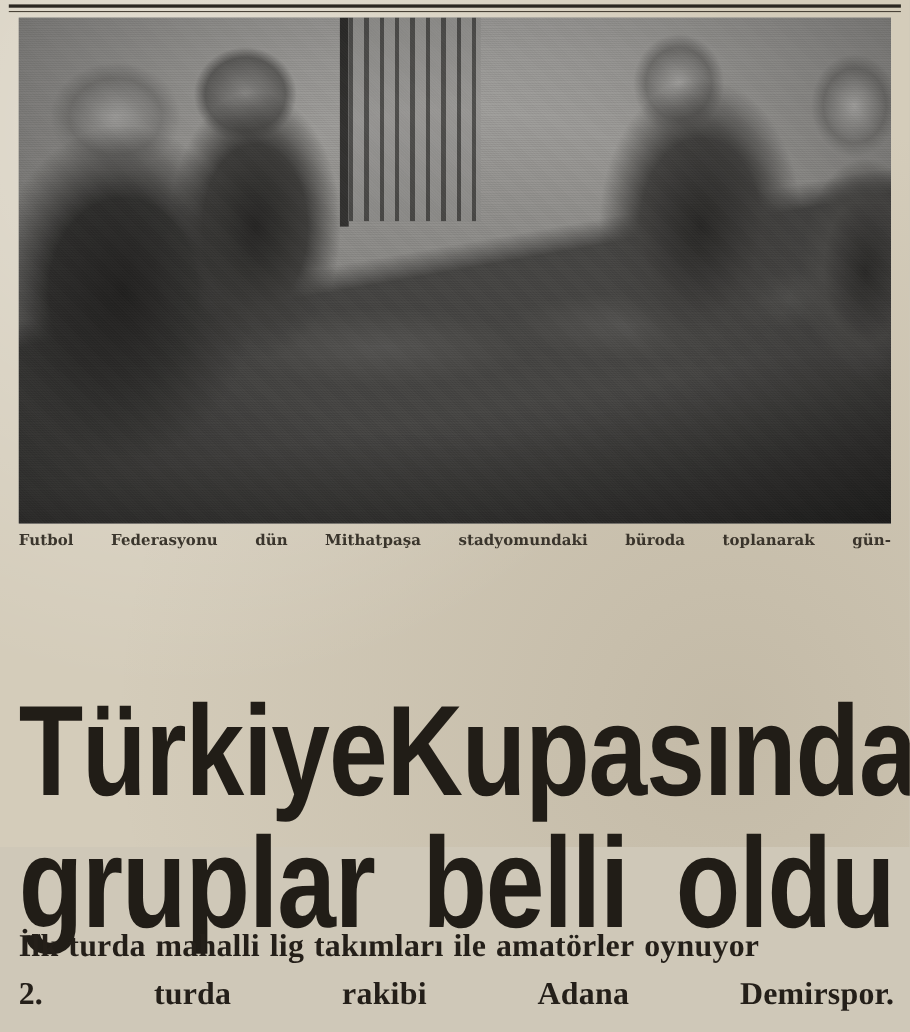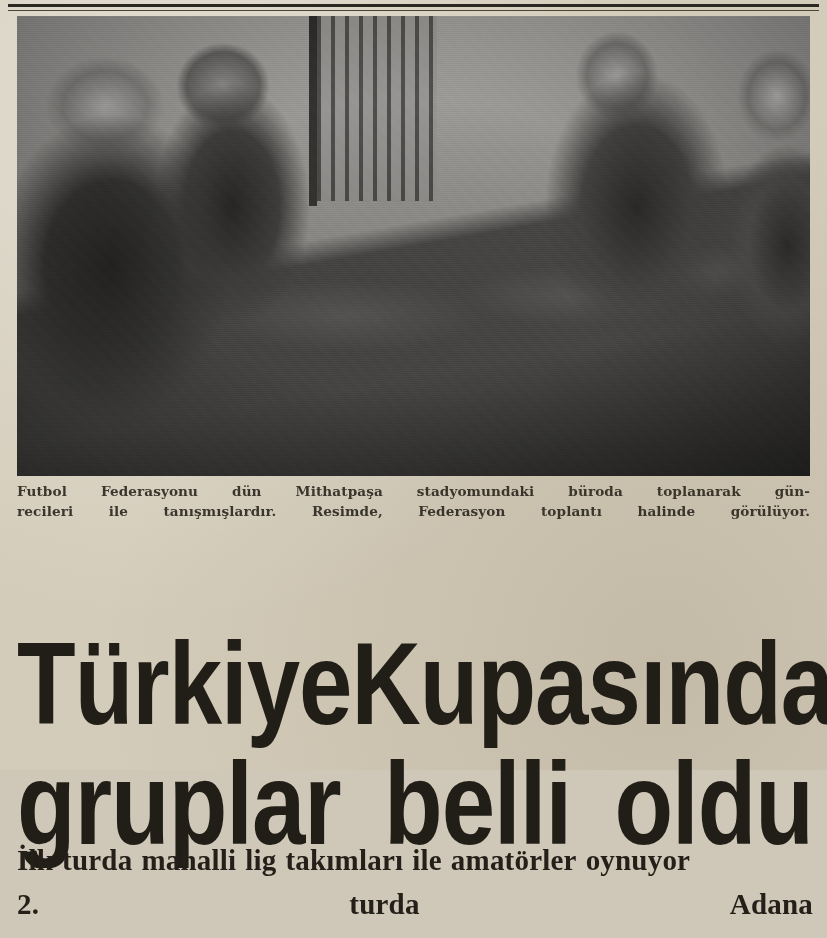--- a/index.html
+++ b/index.html
@@ -176,21 +176,20 @@
   <div class="photo-wrap">
     <div class="photo"></div>
     <div class="photo-window-frame"></div>
     <div class="photo-window"></div>
     <div class="photo-noise"></div>
     <div class="photo-vignette"></div>
   </div>
 
   <div class="caption">
     <span class="line">Futbol Federasyonu dün Mithatpaşa stadyomundaki büroda toplanarak gün-</span>
-    <span class="line last">recileri ile tanışmışlardır. Resimde,   Federasyon toplantı halinde görülüyor.</span>
   </div>
 
   <h1 class="headline">
     <div class="hl-line">
       <span>Türkiye</span>
       <span>Kupasında</span>
     </div>
     <div class="hl-line">
       <span>gruplar</span>
       <span>belli</span>
@@ -205,17 +204,19 @@
       <span>mahalli</span>
       <span>lig</span>
       <span>takımları</span>
       <span>ile</span>
       <span>amatörler</span>
       <span>oynuyor</span>
     </div>
     <div class="sh-line">
       <span>2.</span>
       <span>turda</span>
+      <span>rakibi</span>
       <span>Adana</span>
+      <span>Demirspor.</span>
     </div>
   </div>
 
 </div>
 
 </body></html>

